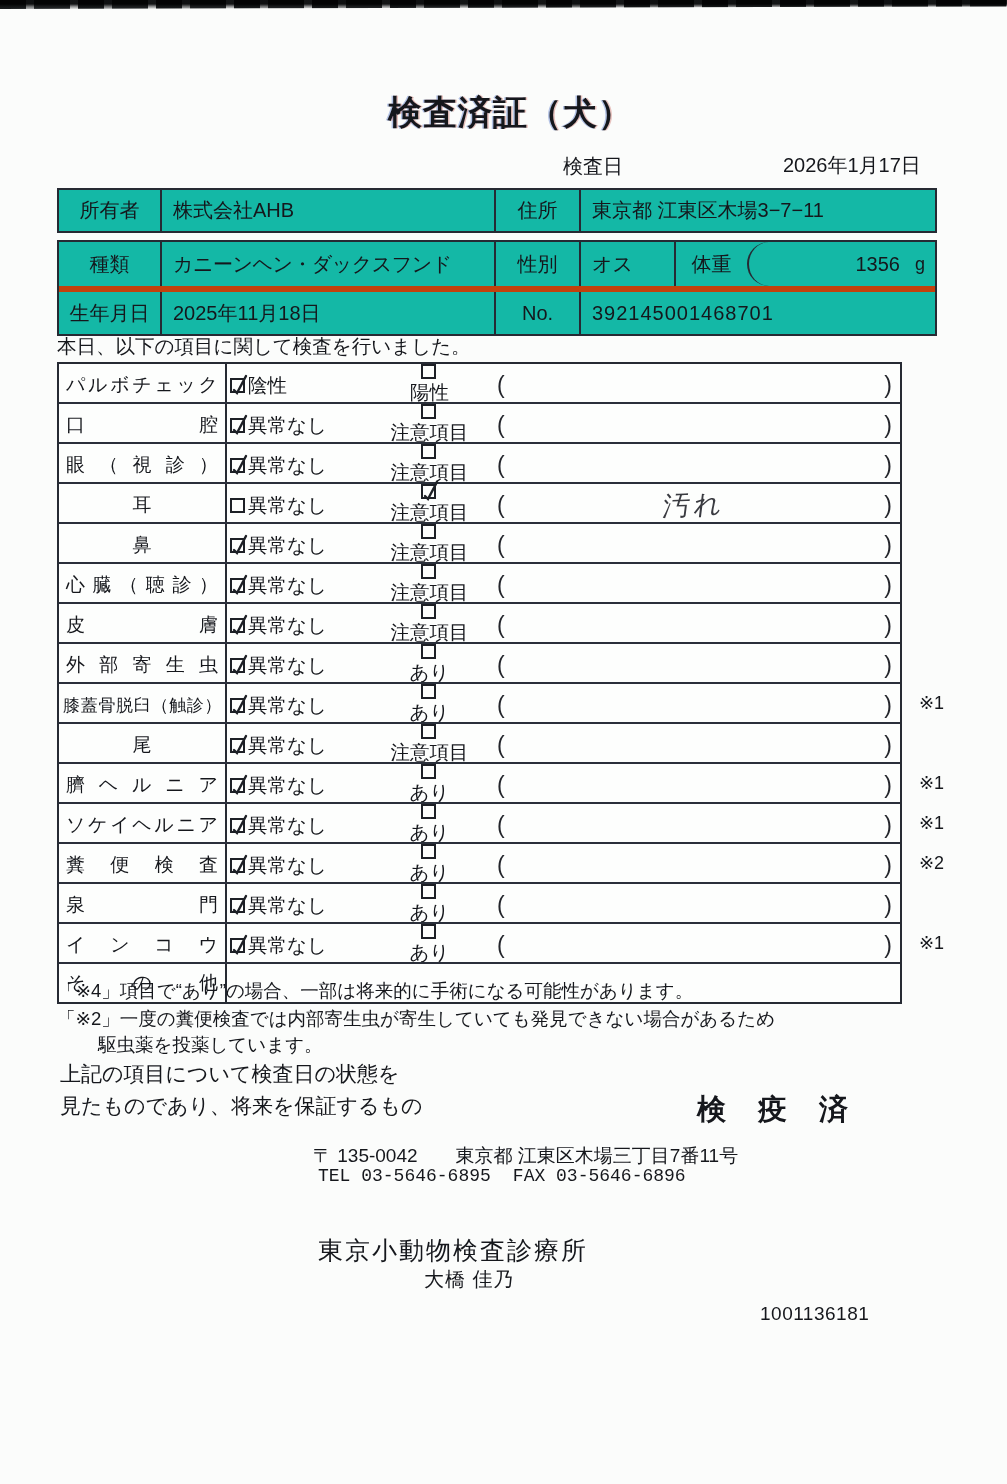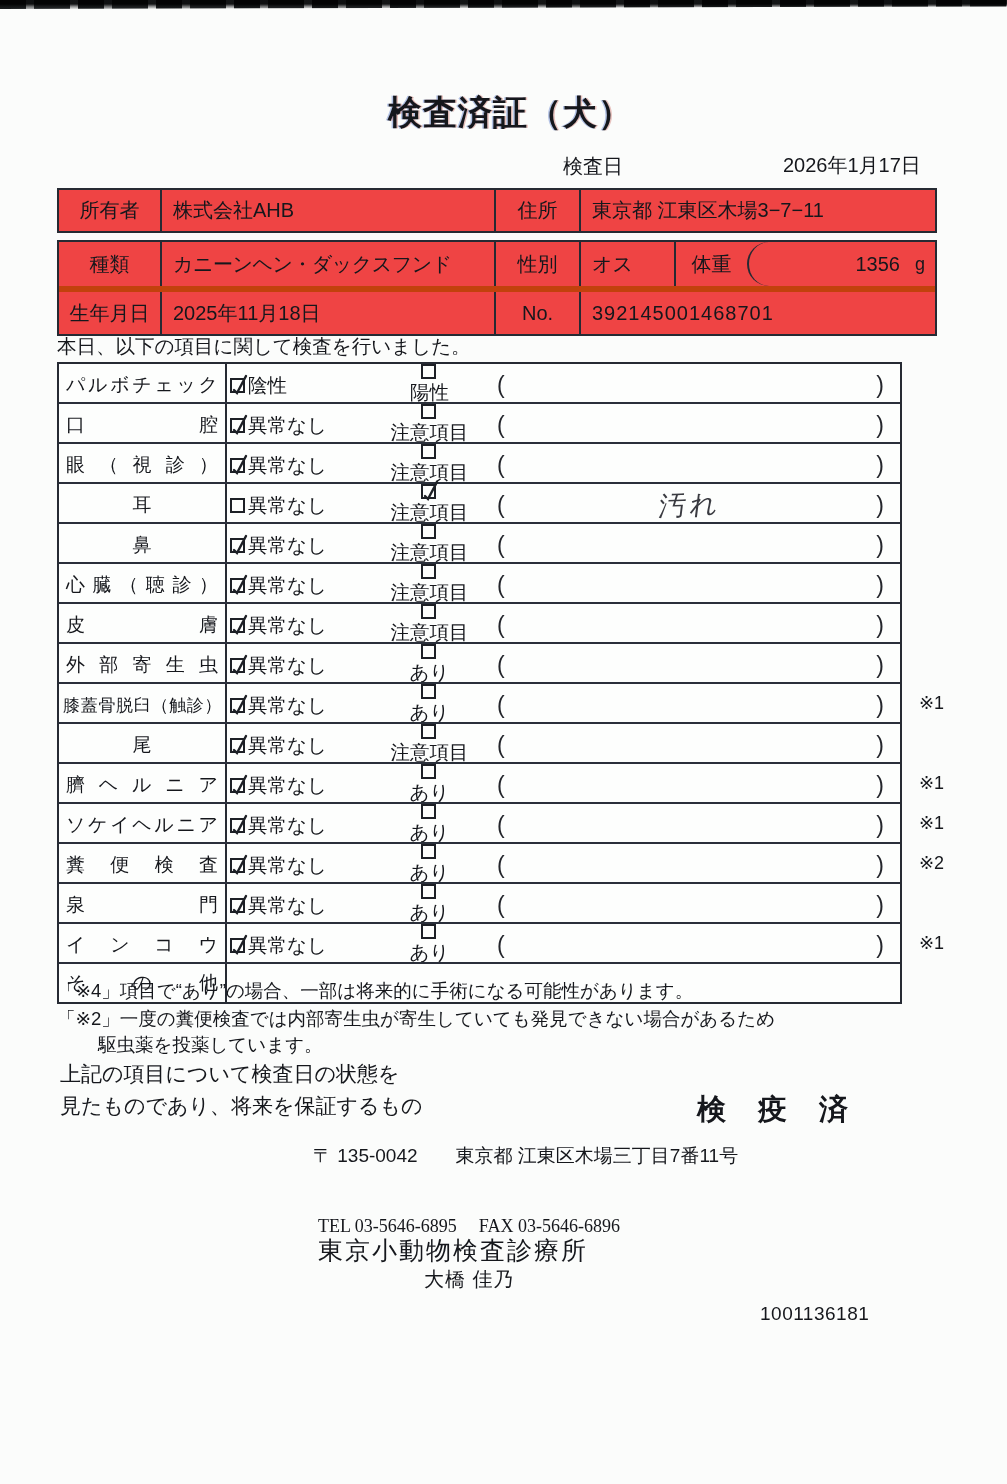--- a/index.html
+++ b/index.html
@@ -22,21 +22,21 @@
   }
   .title{
     left:388px;top:90px;margin:0;
     font-size:34px;font-weight:700;letter-spacing:1px;
     text-shadow:1.5px 0 0 rgba(185,60,50,.30), -1.5px 0 0 rgba(45,85,185,.35);
   }
   .insp-date-label{left:563px;top:153px;font-size:20px;}
   .insp-date-value{left:783px;top:152px;font-size:20px;}
 
   
-  .tbl{border:2px solid #262a33;box-sizing:border-box;background:#ef4444;}
+  .tbl{border:2px solid #262a33;box-sizing:border-box;background:#14b8a6;}
   .tbl .cell{box-sizing:border-box;display:flex;align-items:center;font-size:20px;}
   .tbl .cell + .cell{border-left:2px solid #262a33;}
   .lab{justify-content:center;}
   .val{padding-left:11px;}
   #tbl-owner{left:57px;top:188px;width:880px;height:45px;display:grid;grid-template-columns:101px 334px 85px 1fr;}
   #tbl-animal{left:57px;top:240px;width:880px;}
   #tbl-animal .trow{display:grid;height:44px;}
   #tbl-animal .trow.r1{grid-template-columns:101px 334px 85px 95px 73px 1fr;border-bottom:6px solid #c2410c;}
   #tbl-animal .trow.r2{grid-template-columns:101px 334px 85px 1fr;height:42px;}
   .breed{font-size:19px;letter-spacing:-0.5px;}
@@ -47,21 +47,21 @@
 
   .intro{left:57px;top:333px;font-size:19.5px;}
 
   
   #checklist{left:57px;top:362px;width:845px;border:2px solid #262a33;box-sizing:border-box;background:#fdfefd;}
   .cl-row{display:grid;grid-template-columns:168px 1fr;height:38px;position:relative;}
   .cl-row + .cl-row{border-top:2px solid #2a2f3a;}
   .cl-label{box-sizing:border-box;border-right:2px solid #262a33;display:flex;align-items:center;justify-content:space-between;padding:0 7px;font-size:19px;}
   .cl-label.single{justify-content:center;}
   .cl-label.tight{font-size:17px;padding:0 4px;letter-spacing:-0.5px;}
-  .cl-content{display:flex;align-items:center;padding-left:3px;padding-right:16px;}
+  .cl-content{display:flex;align-items:center;padding-left:3px;padding-right:8px;}
   .opt{display:flex;align-items:center;}
   .opt.o1{width:132px;}
   .opt.o2{width:135px;flex-direction:column;}
   .cb{width:15px;height:15px;border:2px solid #1d2026;box-sizing:border-box;position:relative;margin-right:3px;flex:0 0 auto;}
   .cb svg{position:absolute;left:-2px;top:-6px;overflow:visible;}
   .opt-label{font-size:19.5px;}
   .paren{font-size:23px;font-weight:400;color:#23252b;}
   .note-zone{flex:1;display:flex;justify-content:center;align-items:center;}
   .handwriting{
     font-size:27px;font-weight:400;color:#3a3b41;
@@ -71,21 +71,21 @@
 
   
   .note-line{font-size:18.5px;}
   #note1{left:57px;top:978px;}
   #note2{left:57px;top:1006px;}
   #note3{left:98px;top:1032px;}
   .statement{left:60px;top:1058px;font-size:21px;line-height:32px;}
   .stamp{left:697px;top:1090px;font-size:29px;font-weight:600;letter-spacing:12px;}
   .postal-line{left:313px;top:1143px;font-size:19px;}
   .postal-line .gap{display:inline-block;width:38px;}
-  .tel-line{left:318px;top:1216px;font-family:Liberation Serif, serif;font-size:18px;}
+  .tel-line{left:318px;top:1166px;font-family:Liberation Mono, monospace;font-size:18px;}
   .tel-line .gap{display:inline-block;width:22px;}
   .clinic-name{left:318px;top:1234px;font-size:25px;letter-spacing:2px;}
   .vet-name{left:424px;top:1266px;font-size:20px;letter-spacing:1px;}
   .serial{left:760px;top:1303px;font-size:19px;letter-spacing:0.5px;}
 </style>
 </head>
 <body>
 
 <div>
 

